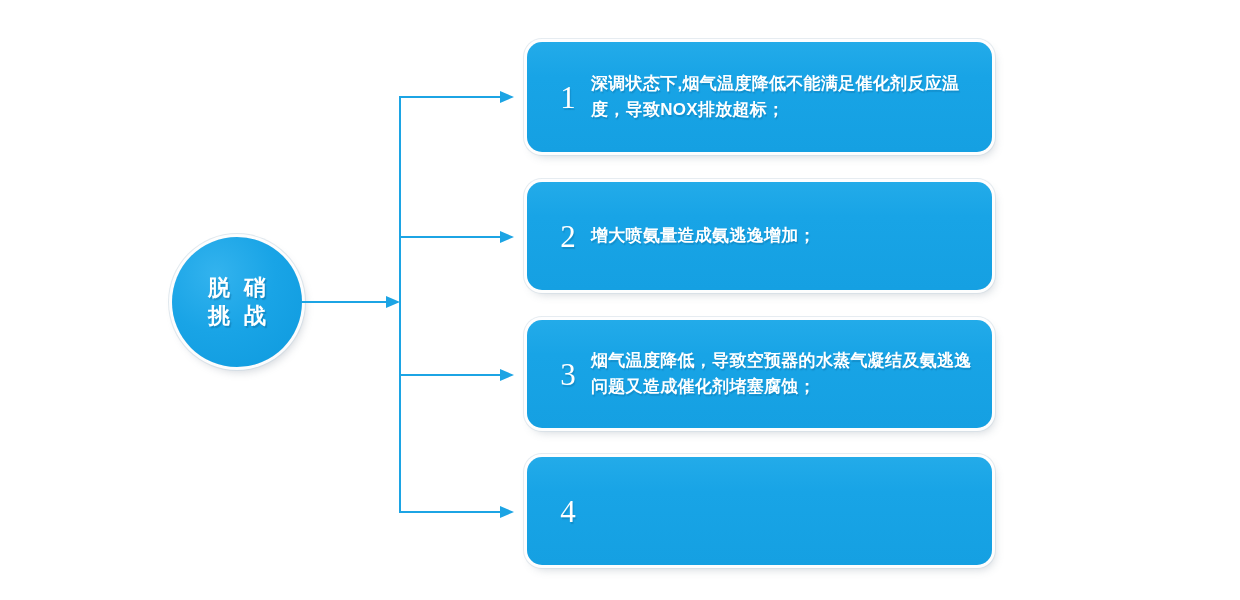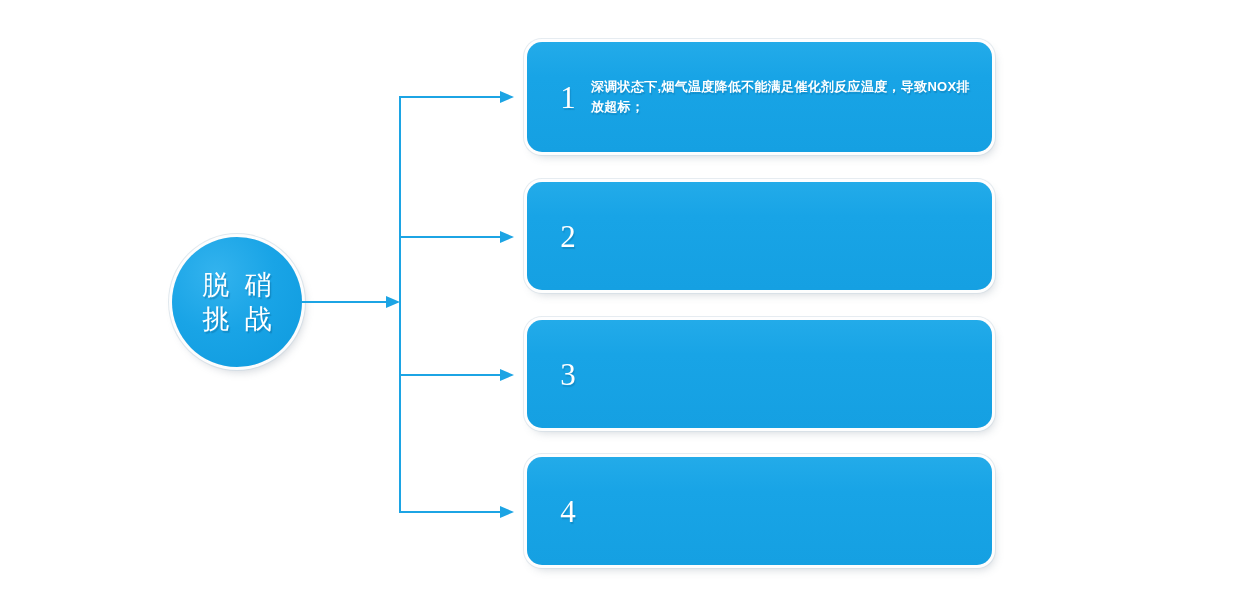--- a/index.html
+++ b/index.html
@@ -36,22 +36,22 @@
       0 0 0 3px rgba(255,255,255,0.92),
       0 0 0 4px rgba(200,215,225,0.55),
       3px 5px 9px rgba(120,135,150,0.33);
     display: flex;
     flex-direction: column;
     align-items: center;
     justify-content: center;
   }
   .hub-line {
     color: #ffffff;
-    font-size: 27px;
-    font-weight: normal;
+    font-size: 22px;
+    font-weight: bold;
     letter-spacing: 4px;
     line-height: 1.26;
     text-indent: 4px;
     text-shadow: 1.5px 2px 1px rgba(0,80,125,0.30);
     white-space: nowrap;
   }
 
   
   .line {
     position: absolute;
@@ -91,21 +91,21 @@
     color: #ffffff;
     font-family: "Liberation Serif", "DejaVu Serif", serif;
     font-size: 31px;
     line-height: 1;
     padding-left: 18px;
     text-shadow: 1px 1.5px 1px rgba(0,80,125,0.25);
   }
   .box-text {
     flex: 1 1 auto;
     color: #ffffff;
-    font-size: 13px;
+    font-size: 17px;
     font-weight: bold;
     line-height: 1.55;
     padding-right: 18px;
     letter-spacing: 0.3px;
     text-shadow: 1px 1.5px 1px rgba(0,80,125,0.24);
   }
 
   #box-1 { top: 42px;  height: 110px; }
   #box-2 { top: 182px; height: 108px; }
   #box-3 { top: 320px; height: 108px; }
@@ -138,23 +138,25 @@
   <div class="line hline" style="left:399px; top:511px; width:101px;"></div>
   <div class="arrow" style="left:500px; top:506px;"></div>
 
   <div class="box" id="box-1">
     <div class="box-num">1</div>
     <div class="box-text">深调状态下,烟气温度降低不能满足催化剂反应温度，导致NOX排放超标；</div>
   </div>
 
   <div class="box" id="box-2">
     <div class="box-num">2</div>
+    <div class="box-text">增大喷氨量造成氨逃逸增加；</div>
   </div>
 
   <div class="box" id="box-3">
     <div class="box-num">3</div>
+    <div class="box-text">烟气温度降低，导致空预器的水蒸气凝结及氨逃逸问题又造成催化剂堵塞腐蚀；</div>
   </div>
 
   <div class="box" id="box-4">
     <div class="box-num">4</div>
   </div>
 
 </div>
 
 </body></html>

